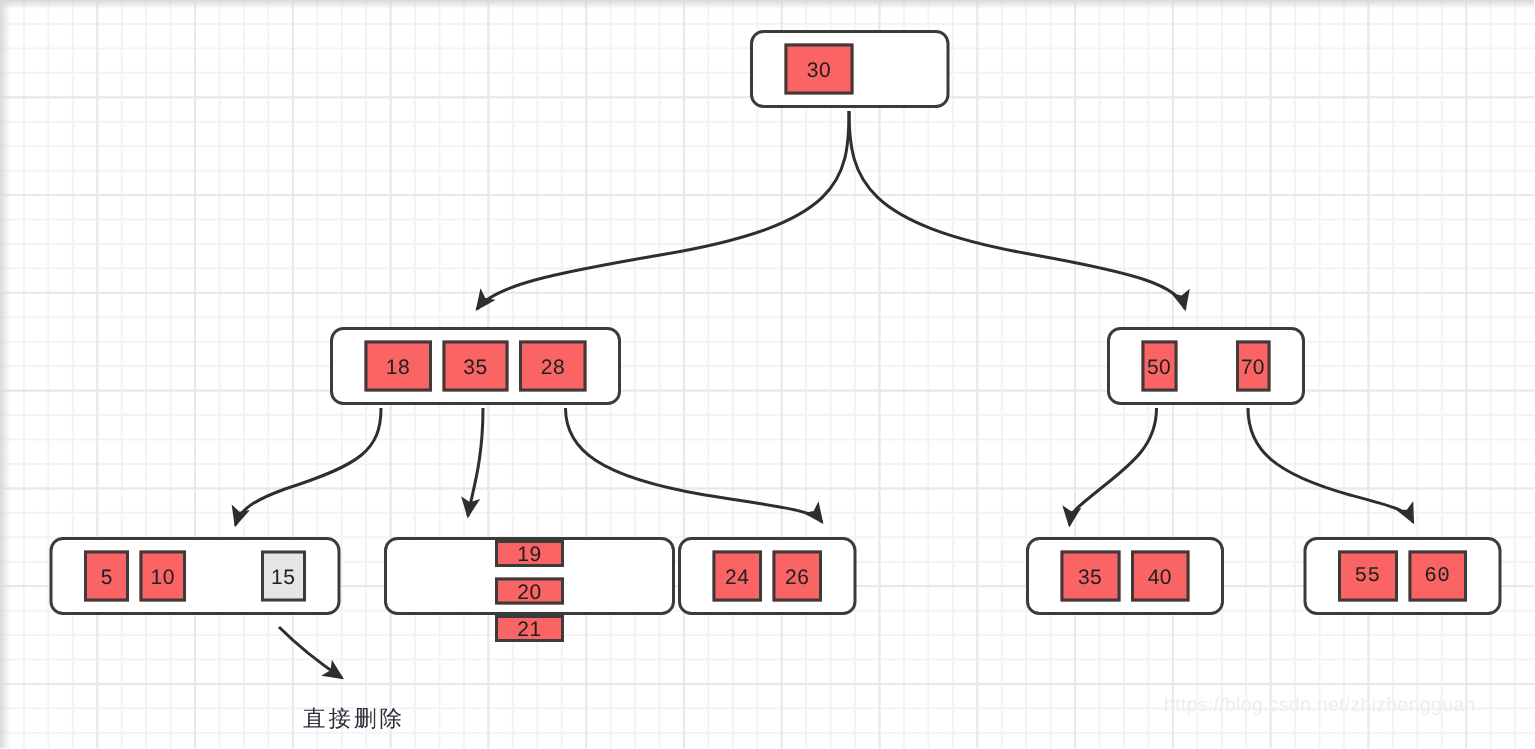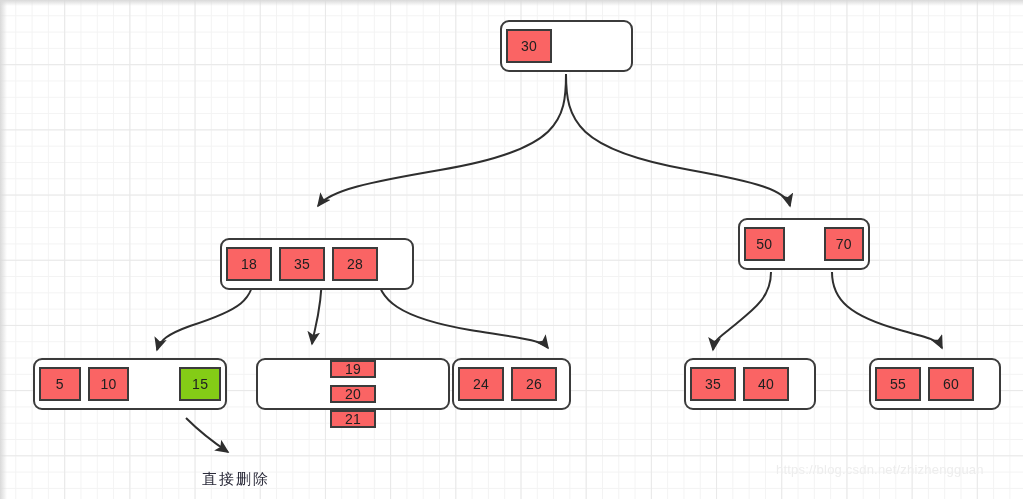--- a/index.html
+++ b/index.html
@@ -53,37 +53,37 @@
 
   .btnode {
     position: absolute;
     box-sizing: border-box;
     background: #ffffff;
     border: 2.5px solid #3b3b3b;
     border-radius: 9px;
     display: flex;
     align-items: center;
     gap: 7px;
-    padding: 0 4px;
+    padding: 0 21px;
   }
   .cell {
     box-sizing: border-box;
     width: 46px;
     height: 34px;
     border: 2px solid #3b3b3b;
     display: flex;
     align-items: center;
     justify-content: center;
     font-size: 14px;
     color: #202020;
     line-height: 1;
     letter-spacing: 0.3px;
   }
   .cell.red    { background: #FA6464; }
-  .cell.yellow { background: #84cc16; margin-left: 43px; }
+  .cell.yellow { background: #e5e5e5; margin-left: 43px; }
 
   .annotation {
     position: absolute;
     font-family: "DejaVu Sans", "Liberation Sans", sans-serif;
     font-size: 15px;
     color: #2b2b3a;
     letter-spacing: 2px;
     white-space: nowrap;
   }
 
@@ -119,21 +119,21 @@
         <path d="M 771,272 C 771,300 750,312 726,332 C 716,340 714,342 713,350" fill="none" stroke="#2e2e2e" stroke-width="2" marker-end="url(#arrowhead)"></path>
         <path d="M 832,272 C 832,300 850,316 900,330 C 930,338 938,340 942,348" fill="none" stroke="#2e2e2e" stroke-width="2" marker-end="url(#arrowhead)"></path>
         <path d="M 186,418 C 196,428 210,440 228,452" fill="none" stroke="#2e2e2e" stroke-width="2" marker-end="url(#arrowhead)"></path>
       </g>
   </svg>
 
   <div id="nodes-layer">
       <div class="btnode" style="left: 500px; top: 20px; width: 133px; height: 52px;">
         <div class="cell red">30</div>
       </div>
-      <div class="btnode" style="left: 220px; top: 218px; width: 194px; height: 52px; margin-top: 20px;">
+      <div class="btnode" style="left: 220px; top: 218px; width: 194px; height: 52px;">
         <div class="cell red">18</div>
         <div class="cell red">35</div>
         <div class="cell red">28</div>
       </div>
       <div class="btnode" style="left: 738px; top: 218px; width: 132px; height: 52px; gap: 39px;">
         <div class="cell red">50</div>
         <div class="cell red">70</div>
       </div>
       <div class="btnode" style="left: 33px; top: 358px; width: 194px; height: 52px;">
         <div class="cell red">5</div>
@@ -146,21 +146,21 @@
         <div class="cell red">21</div>
       </div>
       <div class="btnode" style="left: 452px; top: 358px; width: 119px; height: 52px;">
         <div class="cell red">24</div>
         <div class="cell red">26</div>
       </div>
       <div class="btnode" style="left: 684px; top: 358px; width: 132px; height: 52px; align-items: center;">
         <div class="cell red">35</div>
         <div class="cell red">40</div>
       </div>
-      <div class="btnode" style="left: 869px; top: 358px; width: 132px; height: 52px;">
+      <div class="btnode" style="left: 869px; top: 358px; width: 132px; height: 52px; font-family: Liberation Mono, monospace;">
         <div class="cell red">55</div>
         <div class="cell red">60</div>
       </div>
     </div>
 
   <div id="annotations-layer">
       <div class="annotation" style="left: 202px; top: 470px;">直接删除</div>
     </div>
 
   <div class="watermark" style="left:776px; top:462px;">https://blog.csdn.net/zhizhengguan</div>

